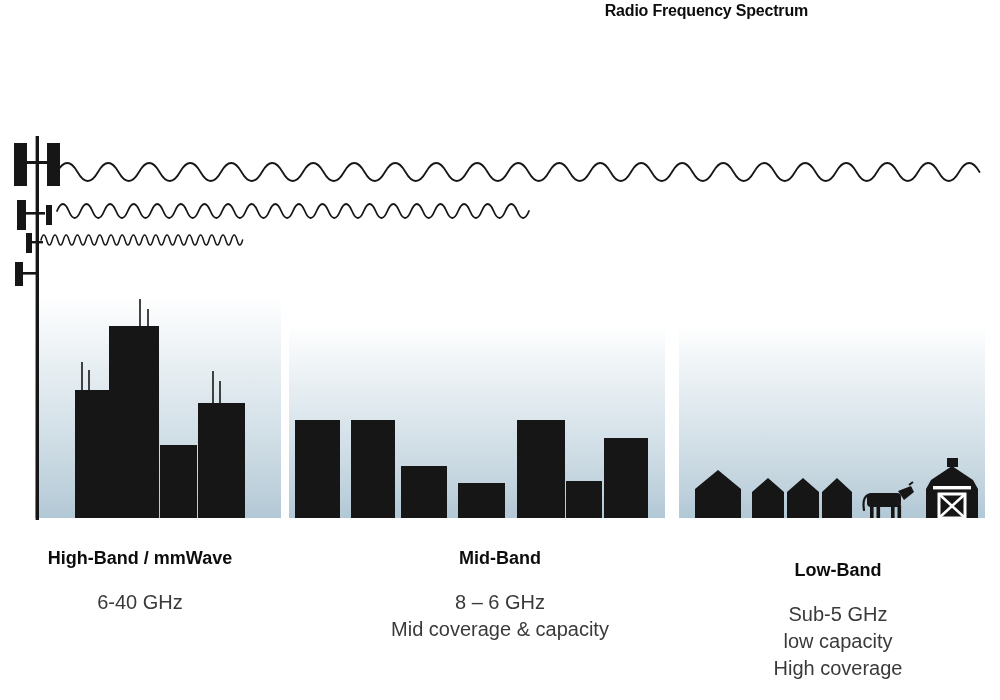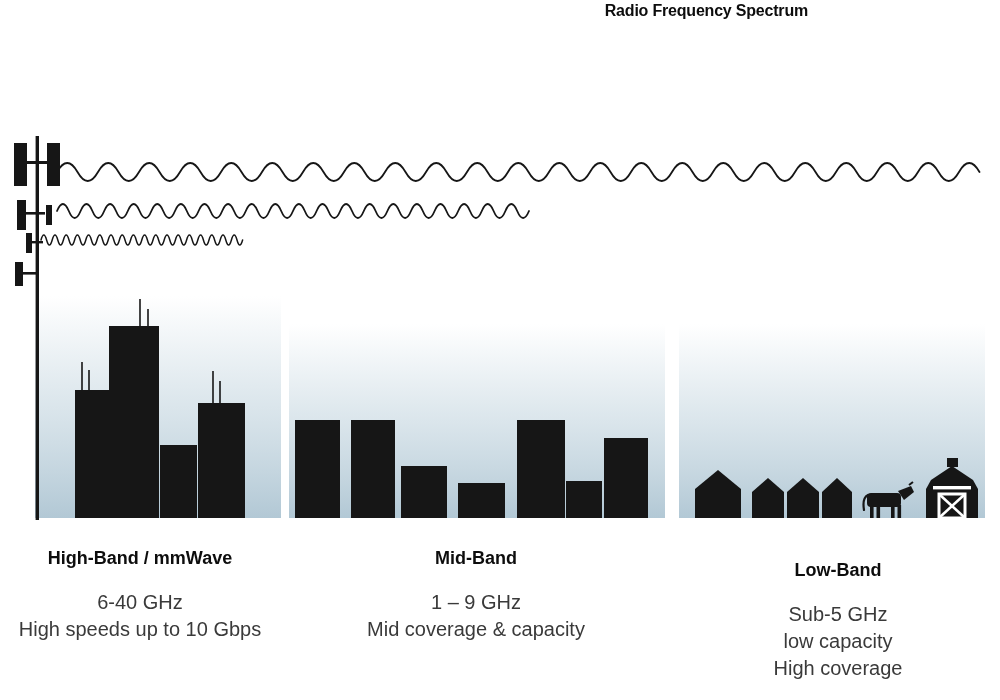--- a/index.html
+++ b/index.html
@@ -10,21 +10,21 @@
   .title{
     position:absolute;top:2px;left:0;width:808px;text-align:right;
     font-size:16px;font-weight:700;color:#0d0d0d;letter-spacing:-0.2px;
   }
   svg.graphics{position:absolute;left:0;top:0;}
   .ink{fill:#161616;}
   .wave{fill:none;stroke:#161616;stroke-width:1.8;stroke-linecap:round;}
   .stick{stroke:#161616;stroke-width:1.6;}
   .caption{position:absolute;text-align:center;}
   .cap-high{left:15px;top:548px;width:250px;}
-  .cap-mid{left:326px;top:548px;width:300px;}
+  .cap-mid{left:350px;top:548px;width:300px;}
   .cap-low{left:688px;top:560px;width:300px;}
   .band-heading{font-size:18px;font-weight:700;color:#0d0d0d;margin-bottom:20px;}
   .band-line{font-size:20px;color:#3a3a3a;line-height:27px;}
 </style>
 </head>
 <body>
 
 <div class="stage">
 
   <div class="title">Radio Frequency Spectrum</div>
@@ -111,26 +111,25 @@
         <rect x="939" y="494" width="26" height="24" fill="none" stroke="#ffffff" stroke-width="3"></rect>
         <line x1="940" y1="495" x2="964" y2="517" stroke="#ffffff" stroke-width="2.6"></line>
         <line x1="964" y1="495" x2="940" y2="517" stroke="#ffffff" stroke-width="2.6"></line>
       </g>
     </g>
   </svg>
 
   <div class="caption cap-high">
     <div class="band-heading">High-Band / mmWave</div>
     <div class="band-line">6-40 GHz</div>
-    <div class="band-line">High speeds up to 10 Gbps</div>
   </div>
 
   <div class="caption cap-mid">
     <div class="band-heading">Mid-Band</div>
-    <div class="band-line">1 – 9 GHz</div>
+    <div class="band-line">8 – 6 GHz</div>
     <div class="band-line">Mid coverage &amp; capacity</div>
   </div>
 
   <div class="caption cap-low">
     <div class="band-heading">Low-Band</div>
     <div class="band-line">Sub-5 GHz</div>
     <div class="band-line">low capacity</div>
     <div class="band-line">High coverage</div>
   </div>
 

